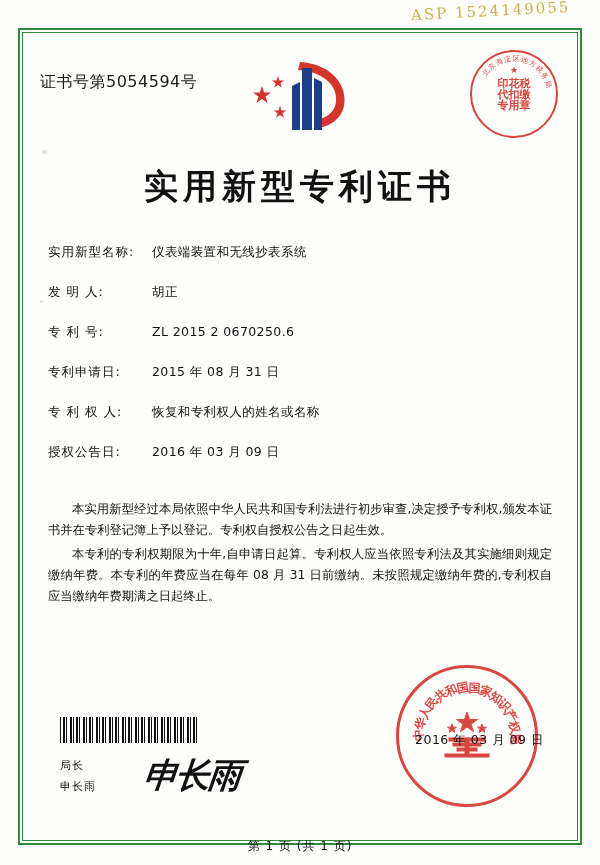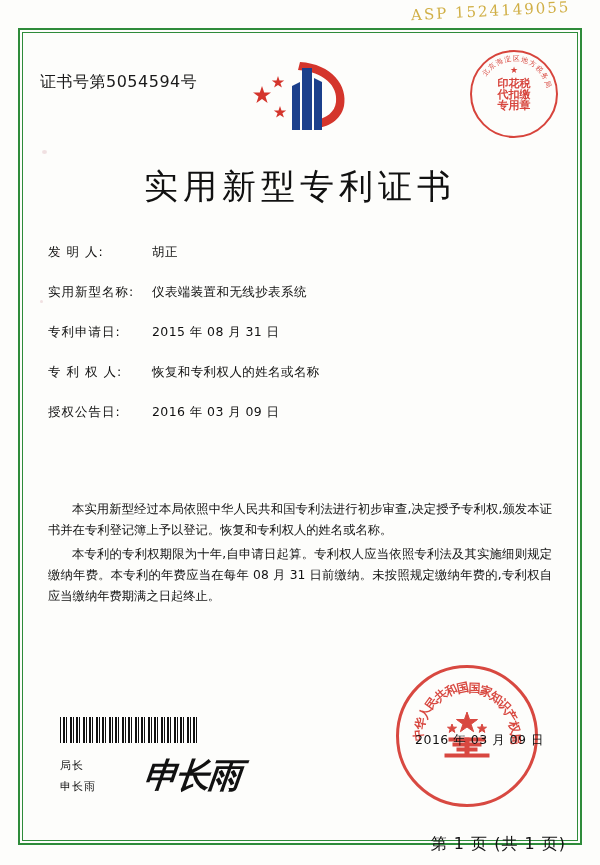--- a/index.html
+++ b/index.html
@@ -128,21 +128,21 @@
   }
 
   
   .doc-title {
     position: absolute;
     left: 0;
     right: 0;
     top: 120px;
     text-align: center;
     font-family: "DejaVu Serif", serif;
-    font-weight: normal;
+    font-weight: bold;
     font-size: 34px;
     letter-spacing: 5px;
     color: #111;
   }
 
   
   .fields {
     position: absolute;
     left: 14px;
     right: 14px;
@@ -261,22 +261,22 @@
     color: #111;
     letter-spacing: .5px;
   }
 
   
   .footer {
     position: absolute;
     left: 0;
     right: 0;
     bottom: -26px;
-    text-align: right;
-    font-size: 16px;
+    text-align: center;
+    font-size: 12px;
     letter-spacing: 1px;
   }
 
   
   .speck {
     position: absolute;
     background: #e6c9cc;
     border-radius: 50%;
     opacity: .55;
   }
@@ -332,43 +332,47 @@
       </div>
       <div class="seal-center">
         印花税<br>代扣缴<br>专用章
       </div>
     </div>
 
     <div class="doc-title">实用新型专利证书</div>
 
     <div class="fields">
       <div class="field-row">
+        <div class="field-label">实用新型名称:</div>
+        <div class="field-value">仪表端装置和无线抄表系统</div>
+      </div>
+      <div class="field-row">
         <div class="field-label">发 明 人:</div>
         <div class="field-value">胡正</div>
       </div>
       <div class="field-row">
-        <div class="field-label">实用新型名称:</div>
-        <div class="field-value">仪表端装置和无线抄表系统</div>
+        <div class="field-label">专 利 号:</div>
+        <div class="field-value">ZL 2015 2 0670250.6</div>
       </div>
       <div class="field-row">
         <div class="field-label">专利申请日:</div>
         <div class="field-value">2015 年 08 月 31 日</div>
       </div>
       <div class="field-row">
         <div class="field-label">专 利 权 人:</div>
         <div class="field-value">恢复和专利权人的姓名或名称</div>
       </div>
       <div class="field-row">
         <div class="field-label">授权公告日:</div>
         <div class="field-value">2016 年 03 月 09 日</div>
       </div>
     </div>
 
     <div class="paragraphs">
-      <p>本实用新型经过本局依照中华人民共和国专利法进行初步审查,决定授予专利权,颁发本证书并在专利登记簿上予以登记。恢复和专利权人的姓名或名称。</p>
+      <p>本实用新型经过本局依照中华人民共和国专利法进行初步审查,决定授予专利权,颁发本证书并在专利登记簿上予以登记。专利权自授权公告之日起生效。</p>
       <p>本专利的专利权期限为十年,自申请日起算。专利权人应当依照专利法及其实施细则规定缴纳年费。本专利的年费应当在每年 08 月 31 日前缴纳。未按照规定缴纳年费的,专利权自应当缴纳年费期满之日起终止。</p>
     </div>
 
     <div class="barcode"></div>
 
     <div class="sig-block">
       <div>局长</div>
       <div>申长雨</div>
     </div>
     <div class="sig-hand">申长雨</div>

